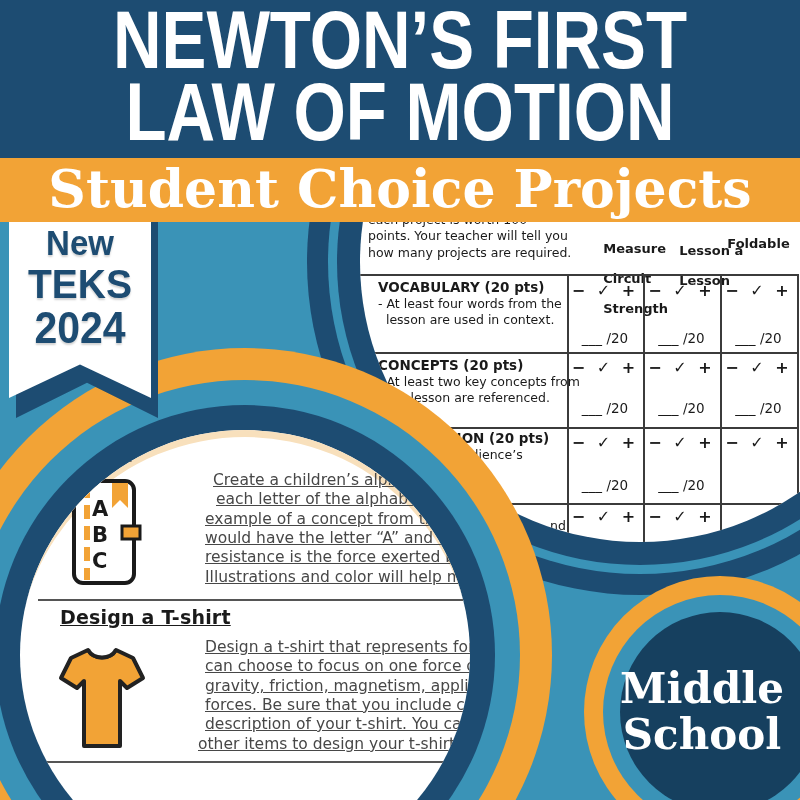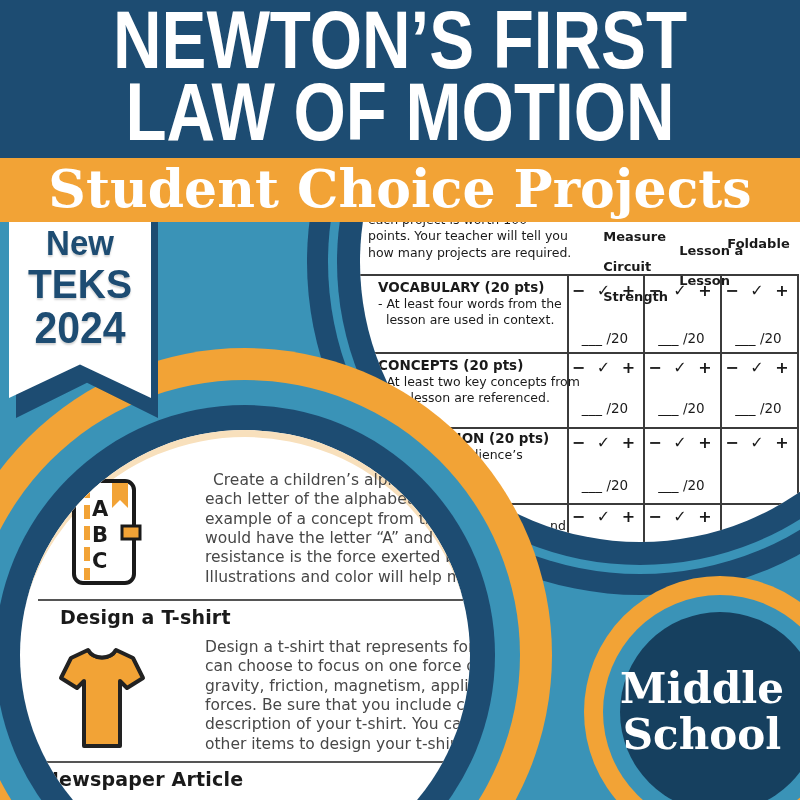--- a/index.html
+++ b/index.html
@@ -43,21 +43,21 @@
   .rb-rowdesc{font-size:12.5px;line-height:15.5px;white-space:pre;}
   .rb-marks{font-weight:bold;font-size:16px;letter-spacing:3px;text-align:center;white-space:pre;}
   .rb-score{font-size:13.5px;text-align:center;white-space:pre;}
 
   
   .lf-orange{left:-62px;top:348px;width:614px;height:614px;background:#F2A336;z-index:10;}
   .lf-teal  {left:-30px;top:380px;width:550px;height:550px;background:#3A93B7;z-index:11;}
   .lf-navy  {left:-5px;top:405px;width:500px;height:500px;background:#1D4C72;z-index:12;}
   .lf-white {left:20px;top:430px;width:450px;height:450px;background:#fff;z-index:13;overflow:hidden;
              box-shadow:inset 0 10px 0 -3px #F8E0BC;}
-  .lf-white .txt{position:absolute;white-space:pre;}
+  .lf-white .txt{position:absolute;white-space:pre;text-decoration:underline;}
   .doc-h{font-weight:bold;font-size:19px;color:#1a1a1a;letter-spacing:0.2px;}
   .doc-p{font-size:15.5px;line-height:19.4px;color:#474747;}
   .doc-hr{position:absolute;height:2px;background:#555;}
 
   
   .ms-orange{left:584px;top:576px;width:272px;height:272px;background:#F2A336;z-index:20;}
   .ms-teal  {left:603px;top:595px;width:234px;height:234px;background:#3A93B7;z-index:21;}
   .ms-navy  {left:620px;top:612px;width:200px;height:200px;background:#16405F;z-index:22;
              display:flex;flex-direction:column;align-items:center;justify-content:center;
              padding-right:36px;box-sizing:border-box;}
@@ -69,21 +69,21 @@
 <div id="page">
 
   <div class="circle rb-navy2"></div>
   <div class="circle rb-teal"></div>
   <div class="circle rb-navy1"></div>
   <div class="circle rb-white">
       <div class="rb-intro" style="left:8px;top:230px;">each project is worth 100</div>
       <div class="rb-intro" style="left:8px;top:246px;">points. Your teacher will tell you</div>
       <div class="rb-intro" style="left:8px;top:263px;">how many projects are required.</div>
 
-      <div class="rb-colhead" style="left:207px;top:232px;width:76px;">
+      <div class="rb-colhead" style="left:207px;top:244px;width:76px;">
         <span style="position:static">Measure</span><br>
         <span style="position:static">Circuit</span><br>
         <span style="position:static">Strength</span>
       </div>
       <div class="rb-colhead" style="left:283px;top:246px;width:77px;">
         <span style="position:static">Lesson a</span><br>
         <span style="position:static">Lesson</span>
       </div>
       <div class="rb-colhead" style="left:360px;top:254px;width:77px;">Foldable</div>
 
@@ -141,44 +141,43 @@
         <rect x="14" y="5" width="60" height="102" rx="9" fill="#fff" stroke="#1a1a1a" stroke-width="4"></rect>
         <line x1="27" y1="8" x2="27" y2="104" stroke="#F2A336" stroke-width="6" stroke-dasharray="14 7"></line>
         <polygon points="52,7 68,7 68,32 60,24 52,32" fill="#F2A336"></polygon>
         <rect x="62" y="50" width="18" height="13" fill="#F2A336" stroke="#1a1a1a" stroke-width="3"></rect>
         <text x="32" y="40" font-family="DejaVu Sans, sans-serif" font-size="21" font-weight="bold" fill="#1a1a1a">A</text>
         <text x="32" y="66" font-family="DejaVu Sans, sans-serif" font-size="21" font-weight="bold" fill="#1a1a1a">B</text>
         <text x="32" y="92" font-family="DejaVu Sans, sans-serif" font-size="21" font-weight="bold" fill="#1a1a1a">C</text>
       </svg>
 
       <div class="txt doc-p" style="left:193px;top:41px;">Create a children’s alphabet bo</div>
-      <div class="txt doc-p" style="left:185px;top:60px;">each letter of the alphabet. Each </div>
+      <div class="txt doc-p" style="left:196px;top:60px;">each letter of the alphabet. Each </div>
       <div class="txt doc-p" style="left:185px;top:80px;">example of a concept from this uni</div>
       <div class="txt doc-p" style="left:185px;top:99px;">would have the letter “A” and could </div>
       <div class="txt doc-p" style="left:185px;top:118px;">resistance is the force exerted by air </div>
       <div class="txt doc-p" style="left:185px;top:138px;">Illustrations and color will help make y</div>
 
       <div class="doc-hr" style="left:18px;top:169px;width:425px;"></div>
       <div class="txt doc-h" style="left:22px;top:176px;margin-left:18px;">Design a T-shirt</div>
 
       <svg class="abs" style="left:38px;top:212px;" width="88" height="112" viewBox="0 0 88 112">
         <path d="M30 8 L13 16 L3 36 L19 46 L26 39 L26 104 L62 104 L62 39 L69 46 L85 36 L75 16 L58 8
                  C52 18 36 18 30 8 Z" fill="#F2A336" stroke="#222" stroke-width="4" stroke-linejoin="round"></path>
         <path d="M30 8 C36 18 52 18 58 8" fill="#fff" stroke="#222" stroke-width="4"></path>
       </svg>
 
       <div class="txt doc-p" style="left:185px;top:208px;">Design a t-shirt that represents forces i</div>
       <div class="txt doc-p" style="left:185px;top:227px;">can choose to focus on one force or mu</div>
       <div class="txt doc-p" style="left:185px;top:247px;">gravity, friction, magnetism, applied fo</div>
       <div class="txt doc-p" style="left:185px;top:266px;">forces. Be sure that you include color, </div>
       <div class="txt doc-p" style="left:185px;top:285px;">description of your t-shirt. You can use</div>
-      <div class="txt doc-p" style="left:185px;top:305px;">other items to design your t-shirt.</div>
+      <div class="txt doc-p" style="left:178px;top:305px;">other items to design your t-shirt.</div>
 
       <div class="doc-hr" style="left:18px;top:331px;width:425px;"></div>
-      <div class="txt doc-h" style="left:23px;top:338px;">Newspaper Article</div>
   </div>
 
   <div class="circle ms-orange"></div>
   <div class="circle ms-teal"></div>
   <div class="circle ms-navy">
       <div class="ms-line">Middle</div>
       <div class="ms-line">School</div>
   </div>
 
   <div class="abs title-band">

